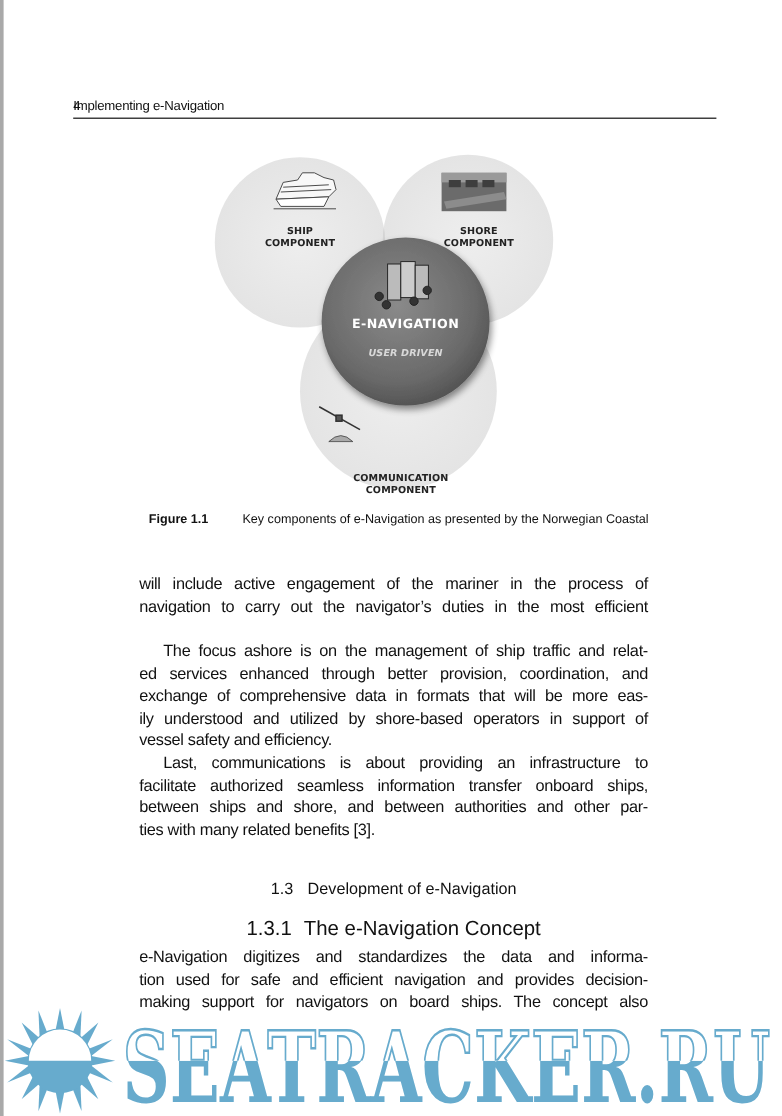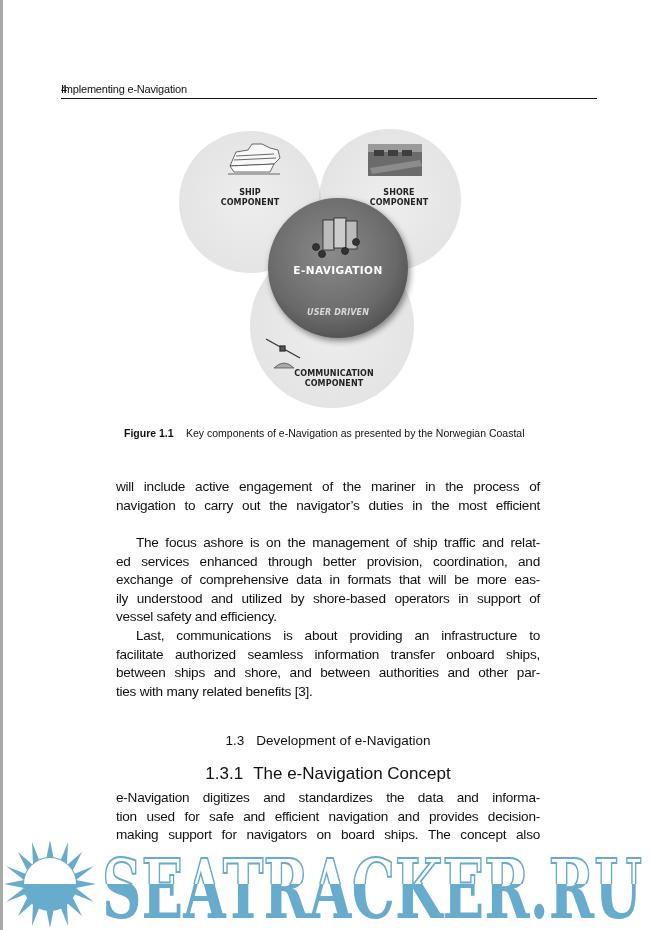--- a/index.html
+++ b/index.html
@@ -25,21 +25,21 @@
     position: absolute; font-family: "DejaVu Sans", sans-serif; font-weight: bold;
     font-size: 8px; text-align: center; color: #222; line-height: 10px; letter-spacing: 0.1px;
   }
   .fig-label.enav { color: #fff; font-size: 10.5px; letter-spacing: 0.4px; }
   .fig-label.user { color: #d8d8d8; font-style: italic; font-size: 8px; }
 
   .caption {
     position: absolute; left: 124px; top: 426px; width: 420px;
     font-family: "Liberation Sans", sans-serif; font-size: 10.5px; line-height: 14px; color: #111;
   }
-  .caption .cap-label { font-weight: bold; display: inline-block; width: 62px; }
+  .caption .cap-label { font-weight: bold; display: inline-block; width: 78px; }
   .caption .cap-line2 { padding-left: 62px; display: block; }
   .caption i { font-style: italic; }
 
   .body-text {
     position: absolute; left: 116px; width: 424px;
     font-family: Liberation Sans, sans-serif;
     font-size: 13.6px; line-height: 18.6px; color: #111; text-align: justify;
     letter-spacing: -0.25px;
   }
   .body-text p { margin: 0; }
@@ -144,22 +144,22 @@
 
   <div class="fig-label" style="left:38px; top:68px; width:84px;">
     <span>SHIP</span><br>
     <span>COMPONENT</span>
   </div>
   <div class="fig-label" style="left:184px; top:68px; width:90px;">
     <span>SHORE</span><br>
     <span>COMPONENT</span>
   </div>
   <div class="fig-label enav" style="left:108px; top:145px; width:120px;">E-NAVIGATION</div>
-  <div class="fig-label user" style="left:108px; top:170px; width:120px;margin-top:18px;">USER DRIVEN</div>
-  <div class="fig-label" style="left:108px; top:249px; width:112px;text-align:center;">
+  <div class="fig-label user" style="left:108px; top:170px; width:120px;">USER DRIVEN</div>
+  <div class="fig-label" style="left:108px; top:274px; width:112px;text-align:center;">
     <span>COMMUNICATION</span><br>
     <span>COMPONENT</span>
   </div>
 </div>
 
 <div class="caption">
   <span class="cap-label">Figure 1.1</span><span>Key components of e-Navigation as presented by the Norwegian Coastal</span>
 </div>
 
 <div class="body-text" style="top:478px;">

